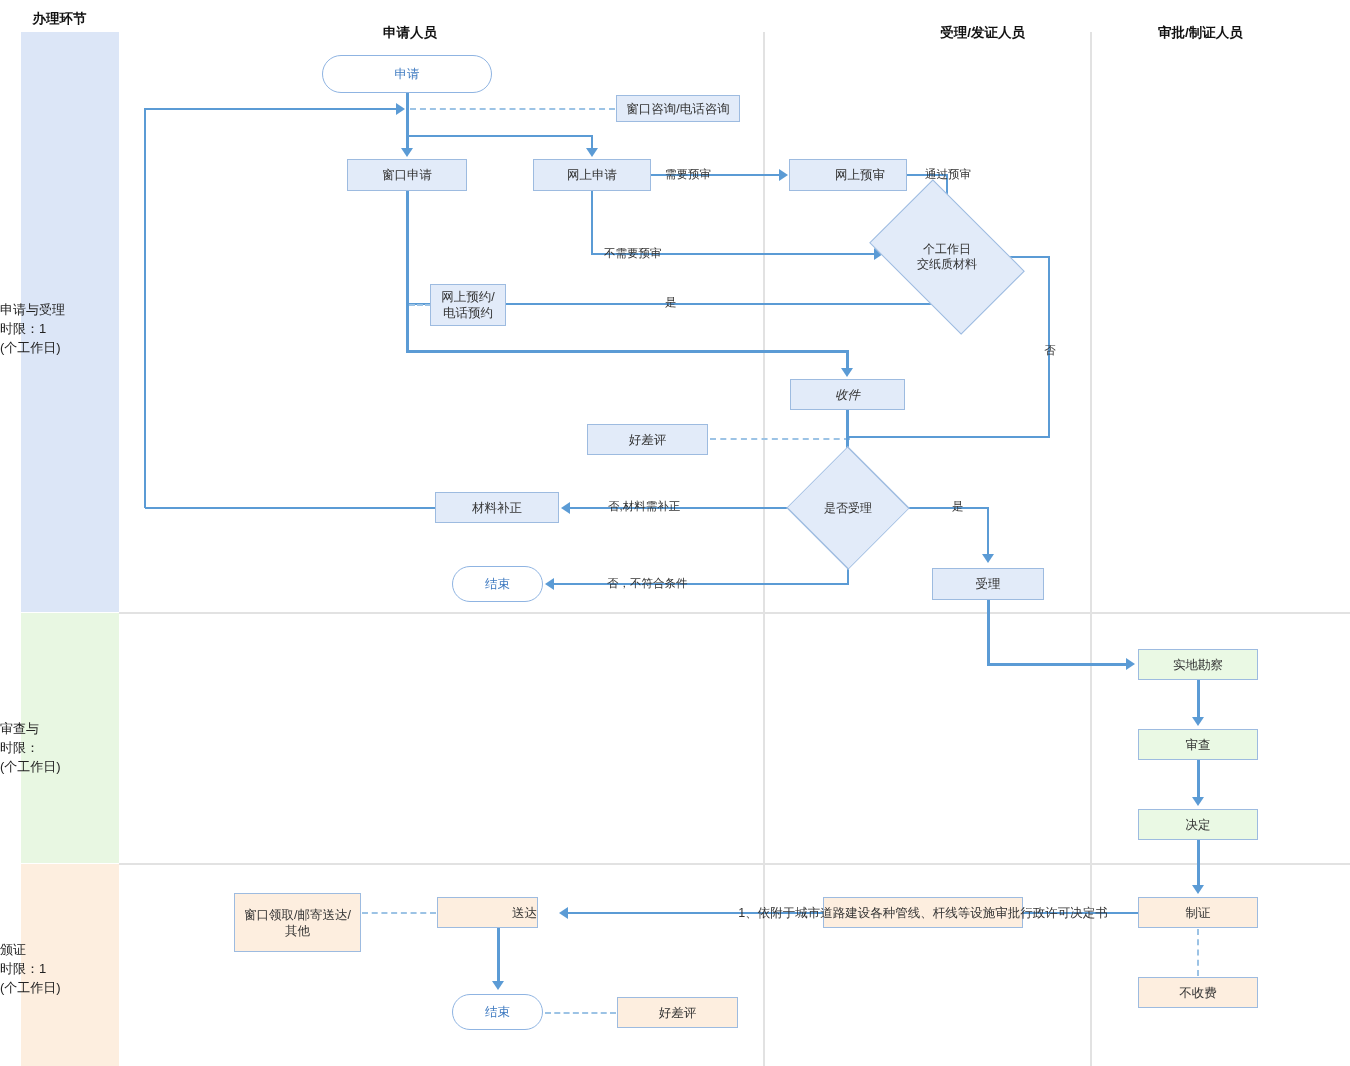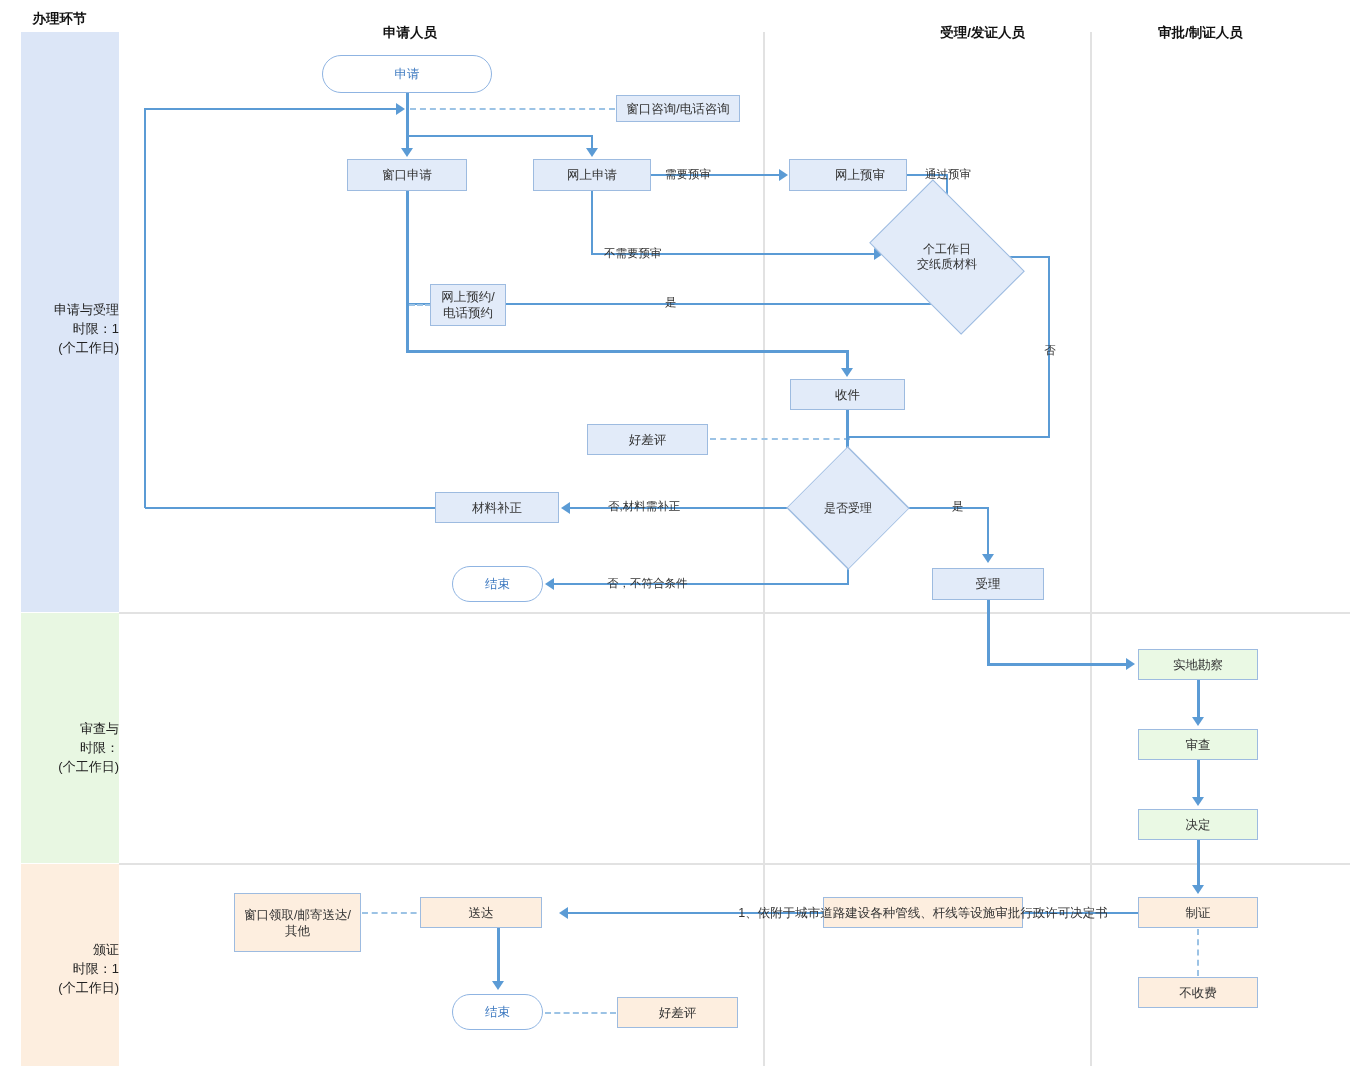--- a/index.html
+++ b/index.html
@@ -13,21 +13,21 @@
   #stage{position:absolute;left:0;top:0;width:1350px;height:1066px;}
 
   
   .lane{position:absolute;left:21px;width:98px;}
   .lane-apply{top:32px;height:580px;background:#dce6f7;}
   .lane-review{top:613px;height:250px;background:#e8f7e2;}
   .lane-issue{top:864px;height:202px;background:#fdeedf;}
 
   .lane-label{
     position:absolute;left:0;width:119px;
-    text-align:right;font-size:13px;color:#222;line-height:19px;
+    text-align:left;font-size:13px;color:#222;line-height:19px;
   }
 
   
   .chart-title{
     position:absolute;top:3px;left:0;width:1350px;text-align:center;
     font-size:14.5px;font-weight:bold;color:#111;letter-spacing:.2px;
   }
   .col-head{
     position:absolute;top:24px;font-size:13.5px;font-weight:bold;color:#111;
     text-align:center;
@@ -149,21 +149,21 @@
     </div>
   </div>
 
   <div class="node n-blue" style="left:430px;top:284px;width:76px;height:42px;">
     <div>
       <div>网上预约/</div>
       <div>电话预约</div>
     </div>
   </div>
 
-  <div class="node n-blue" style="left:790px;top:379px;width:115px;height:31px;">
+  <div class="node n-blue" style="left:790px;top:379px;width:115px;height:31px;font-style:italic;">
     <span>收件</span>
   </div>
 
   <div class="node n-blue" style="left:587px;top:424px;width:121px;height:31px;">
     <span>好差评</span>
   </div>
 
   <div class="node n-diamond" style="left:789px;top:476px;width:118px;height:64px;">
     <div class="diamond-shape" style="transform:rotate(45deg) scale(0.74,1.36);"></div>
     <div class="diamond-text">是否受理</div>
@@ -195,21 +195,21 @@
     <span>制证</span>
   </div>
   <div class="node n-orange" style="left:1138px;top:977px;width:120px;height:31px;">
     <span>不收费</span>
   </div>
 
   <div class="node n-orange" style="left:823px;top:897px;width:200px;height:31px;white-space:nowrap;overflow:visible;">
     <span style="display:inline-block;">1、依附于城市道路建设各种管线、杆线等设施审批行政许可决定书</span>
   </div>
 
-  <div class="node n-orange" style="left:420px;top:897px;width:122px;height:31px;">
+  <div class="node n-orange" style="left:437px;top:897px;width:101px;height:31px;justify-content:flex-end;">
     <span>送达</span>
   </div>
 
   <div class="node n-orange" style="left:234px;top:893px;width:127px;height:59px;">
     <div>
       <div>窗口领取/邮寄送达/</div>
       <div>其他</div>
     </div>
   </div>
 

